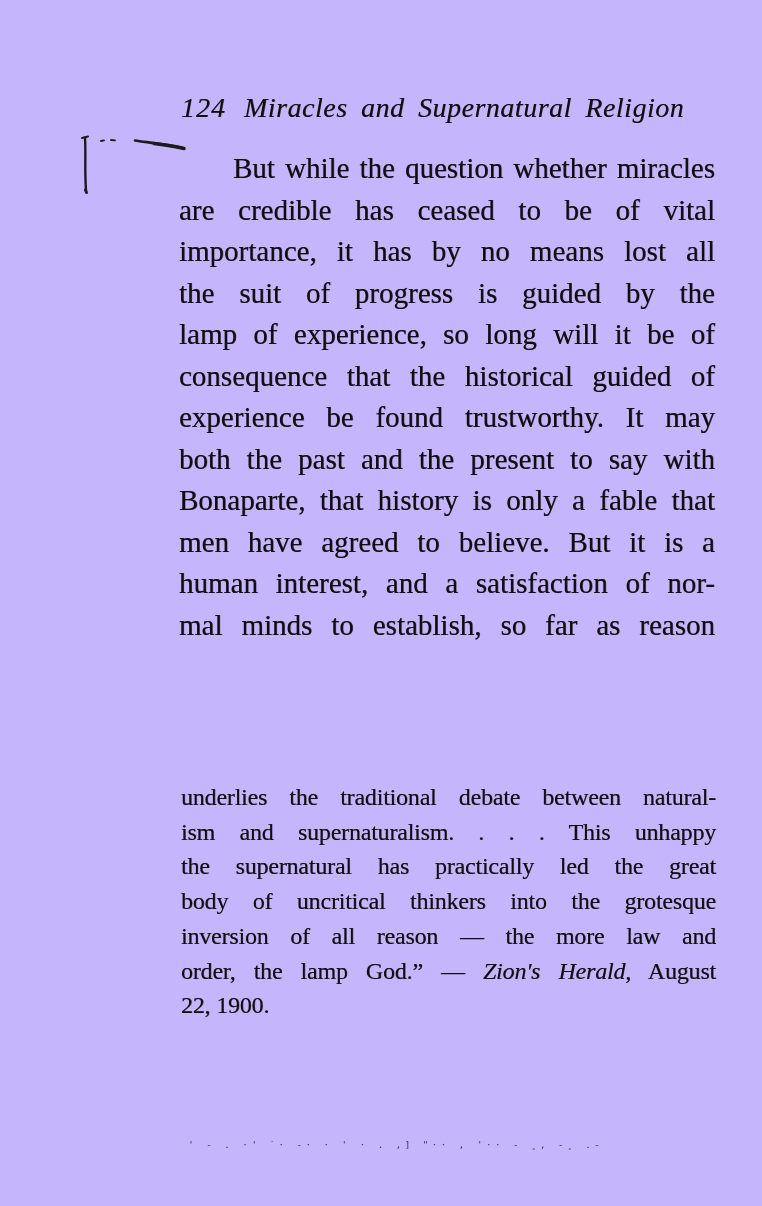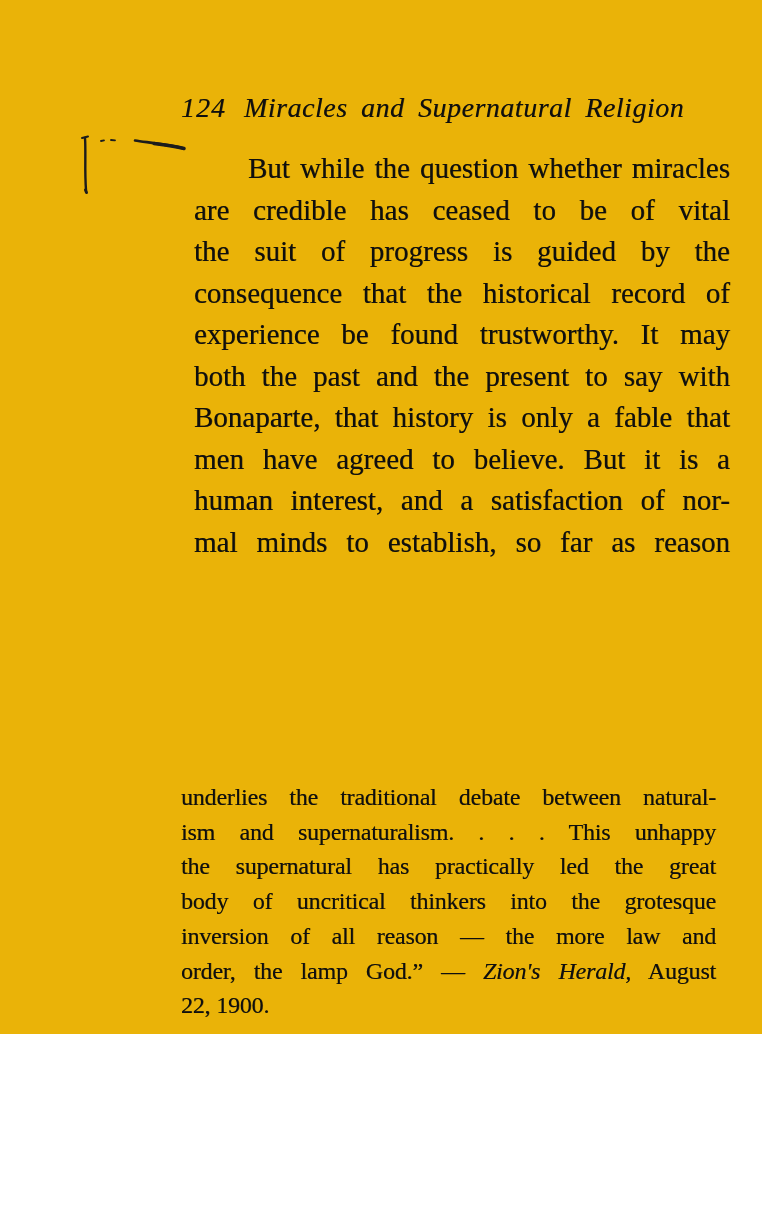--- a/index.html
+++ b/index.html
@@ -1,20 +1,20 @@
 <!DOCTYPE html>
 <html><head>
 <meta charset="utf-8">
 <style>
   html,body { margin:0; padding:0; }
   .page {
     position: relative;
     width: 762px;
-    height: 1034px;
-    background: #eab308;
+    height: 1206px;
+    background: #c4b5fd;
     overflow: hidden;
     font-family: "Liberation Serif", "DejaVu Serif", serif;
     color: #0f0f0f;
   }
   
   .running-head {
     position: absolute;
     left: 181px;
     top: 92px;
     width: 536px;
@@ -23,21 +23,21 @@
     line-height: 32px;
     white-space: nowrap;
     text-shadow: 0.4px 0.3px 0 rgba(0,0,0,0.5);
   }
   .running-head .pagenum { margin-right: 18px; letter-spacing: 1px; }
   .running-head .booktitle { word-spacing: 6px; letter-spacing: 0.5px; }
 
   
   .body-text {
     position: absolute;
-    left: 194px;
+    left: 179px;
     top: 148px;
     width: 536px;
     font-size: 29px;
     line-height: 41.5px;
     text-shadow: 0.45px 0.3px 0 rgba(0,0,0,0.55);
   }
   .body-text .line,
   .footnote .line {
     text-align: justify;
     text-align-last: justify;
@@ -99,22 +99,24 @@
       <path d="M25,11 l3,-0.6" stroke-width="1.8"></path>
       <path d="M35,10 l4,0.4" stroke-width="1.8"></path>
       <path d="M59,10.5 C72,12.5 92,14.5 108,18.5" stroke-width="2.6"></path>
       <path d="M78,13.5 C90,15 100,16.5 108,18.5" stroke-width="3.4"></path>
     </g>
   </svg>
 
   <main class="body-text" id="bodyLines">
       <div class="line"><span>But while the question whether miracles</span></div>
       <div class="line"><span>are credible has ceased to be of vital</span></div>
+      <div class="line"><span>importance, it has by no means lost all</span></div>
       <div class="line"><span>the suit of progress is guided by the</span></div>
-      <div class="line"><span>consequence that the historical record of</span></div>
+      <div class="line"><span>lamp of experience, so long will it be of</span></div>
+      <div class="line"><span>consequence that the historical guided of</span></div>
       <div class="line"><span>experience be found trustworthy.  It may</span></div>
       <div class="line"><span>both the past and the present to say with</span></div>
       <div class="line"><span>Bonaparte, that history is only a fable that</span></div>
       <div class="line"><span>men have agreed to believe.  But it is a</span></div>
       <div class="line"><span>human interest, and a satisfaction of nor-</span></div>
       <div class="line"><span>mal minds to establish, so far as reason</span></div>
     </main>
 
   <section class="footnote" id="footnoteLines">
       <div class="line"><span>underlies the traditional debate between natural-</span></div>

